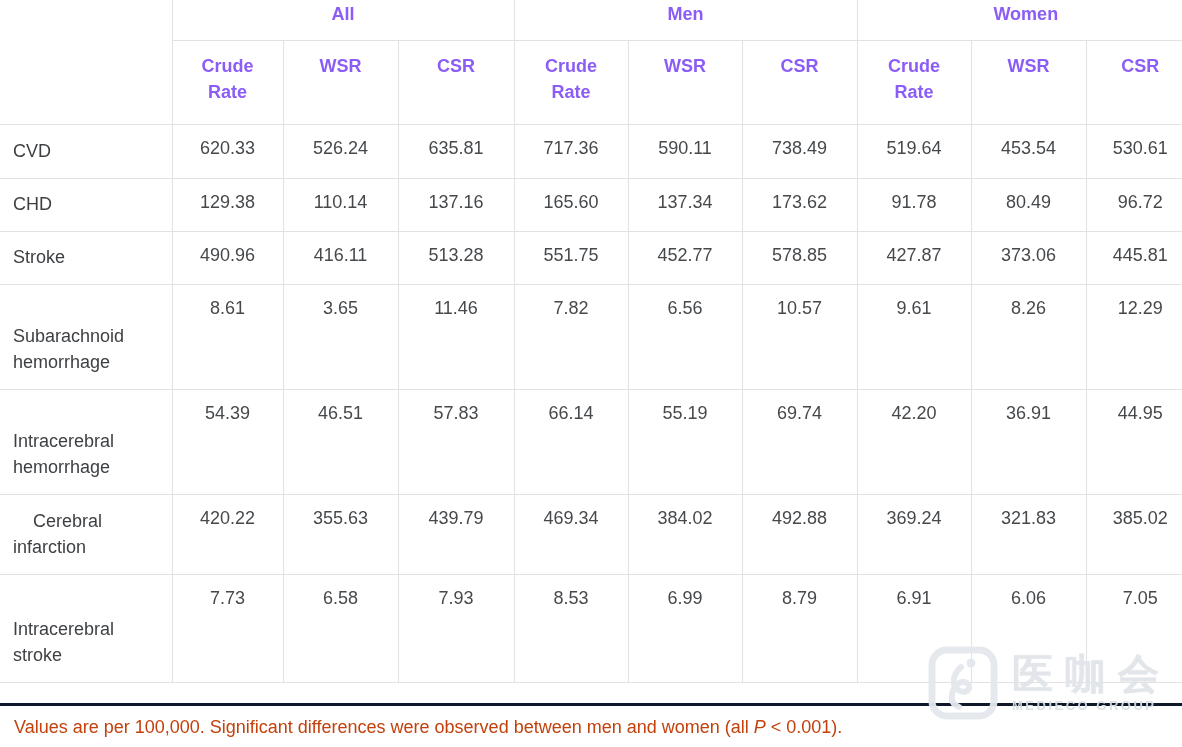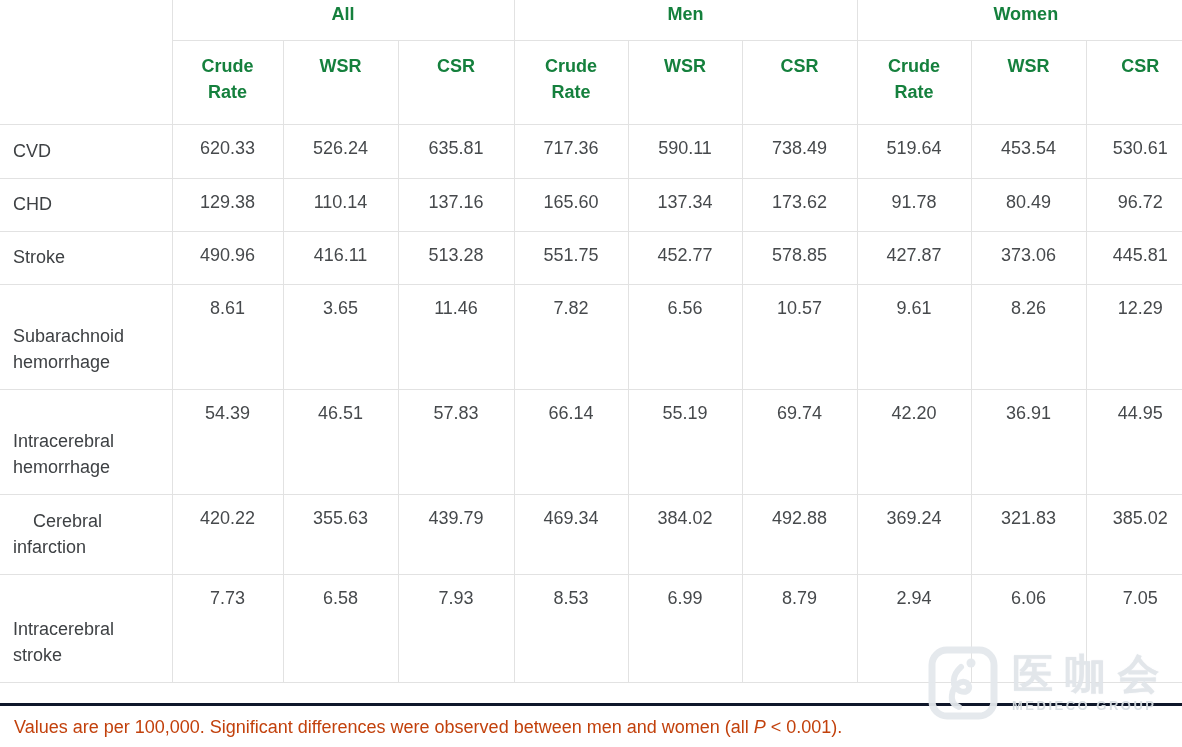--- a/index.html
+++ b/index.html
@@ -26,21 +26,21 @@
   col.c-label { width: 172px; }
   col.c1 { width: 111px; } col.c2 { width: 115px; } col.c3 { width: 116px; }
   col.c4 { width: 114px; } col.c5 { width: 114px; } col.c6 { width: 115px; }
   col.c7 { width: 114px; } col.c8 { width: 115px; } col.c9 { width: 96px; }
 
   
   tr.group-row { height: 40px; }
   tr.sub-row { height: 84px; }
   th {
     font-weight: bold;
-    color: #15803d;
+    color: #8b5cf6;
     vertical-align: top;
     line-height: 27px;
   }
   tr.group-row th { padding-top: 1px; border-top: none; }
   tr.sub-row th { padding-top: 12px; line-height: 26px; }
   th.corner { border-top: none; border-left: none; }
   .hdr-wrap { display: inline-block; max-width: 70px; }
 
   
   tr.h54 { height: 54px; } tr.h53 { height: 53px; }
@@ -213,21 +213,21 @@
         <td class="val no-right">385.02</td>
       </tr>
       <tr class="h108">
         <td class="label">Intracerebral stroke</td>
         <td class="val">7.73</td>
         <td class="val">6.58</td>
         <td class="val">7.93</td>
         <td class="val">8.53</td>
         <td class="val">6.99</td>
         <td class="val">8.79</td>
-        <td class="val">2.94</td>
+        <td class="val">6.91</td>
         <td class="val">6.06</td>
         <td class="val no-right">7.05</td>
       </tr>
     </tbody>
   </table>
 
   <div class="footnote"><span>Values are per 100,000. Significant differences were observed between men and women (all </span><i>P</i><span> &lt; 0.001).</span></div>
 
   <div class="watermark">
     <svg class="wm-logo" width="70" height="74" viewBox="0 0 70 74">

